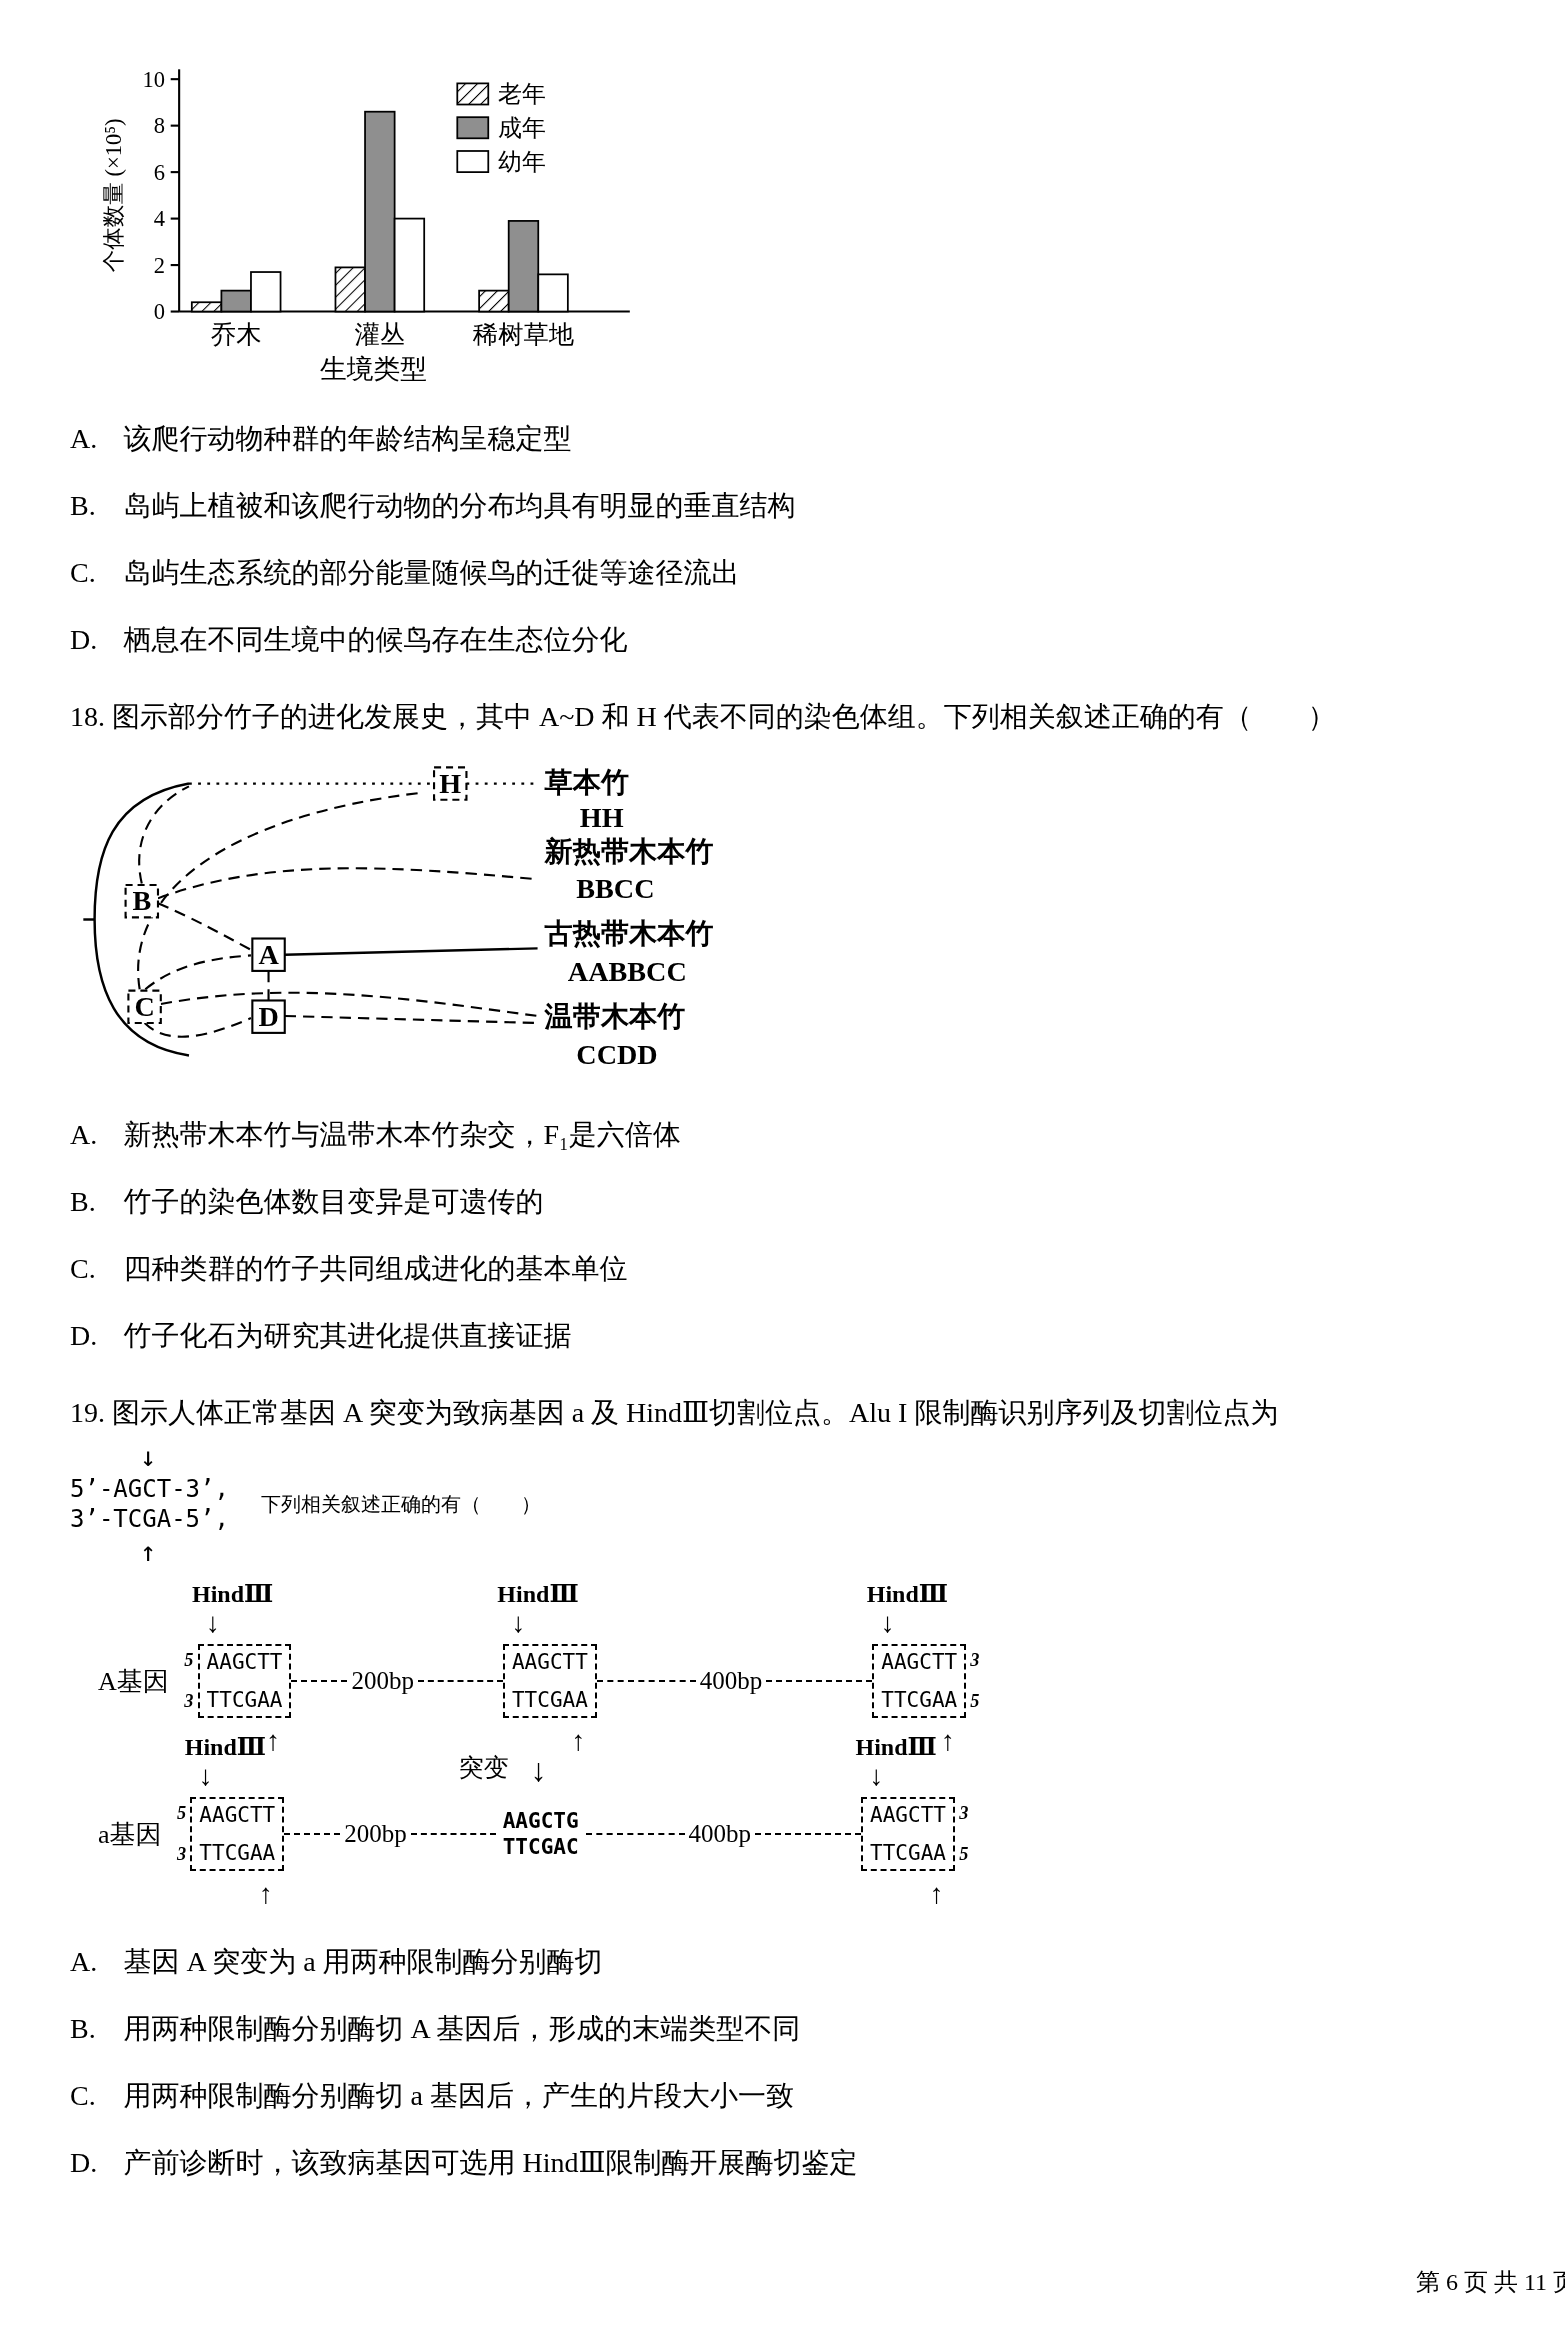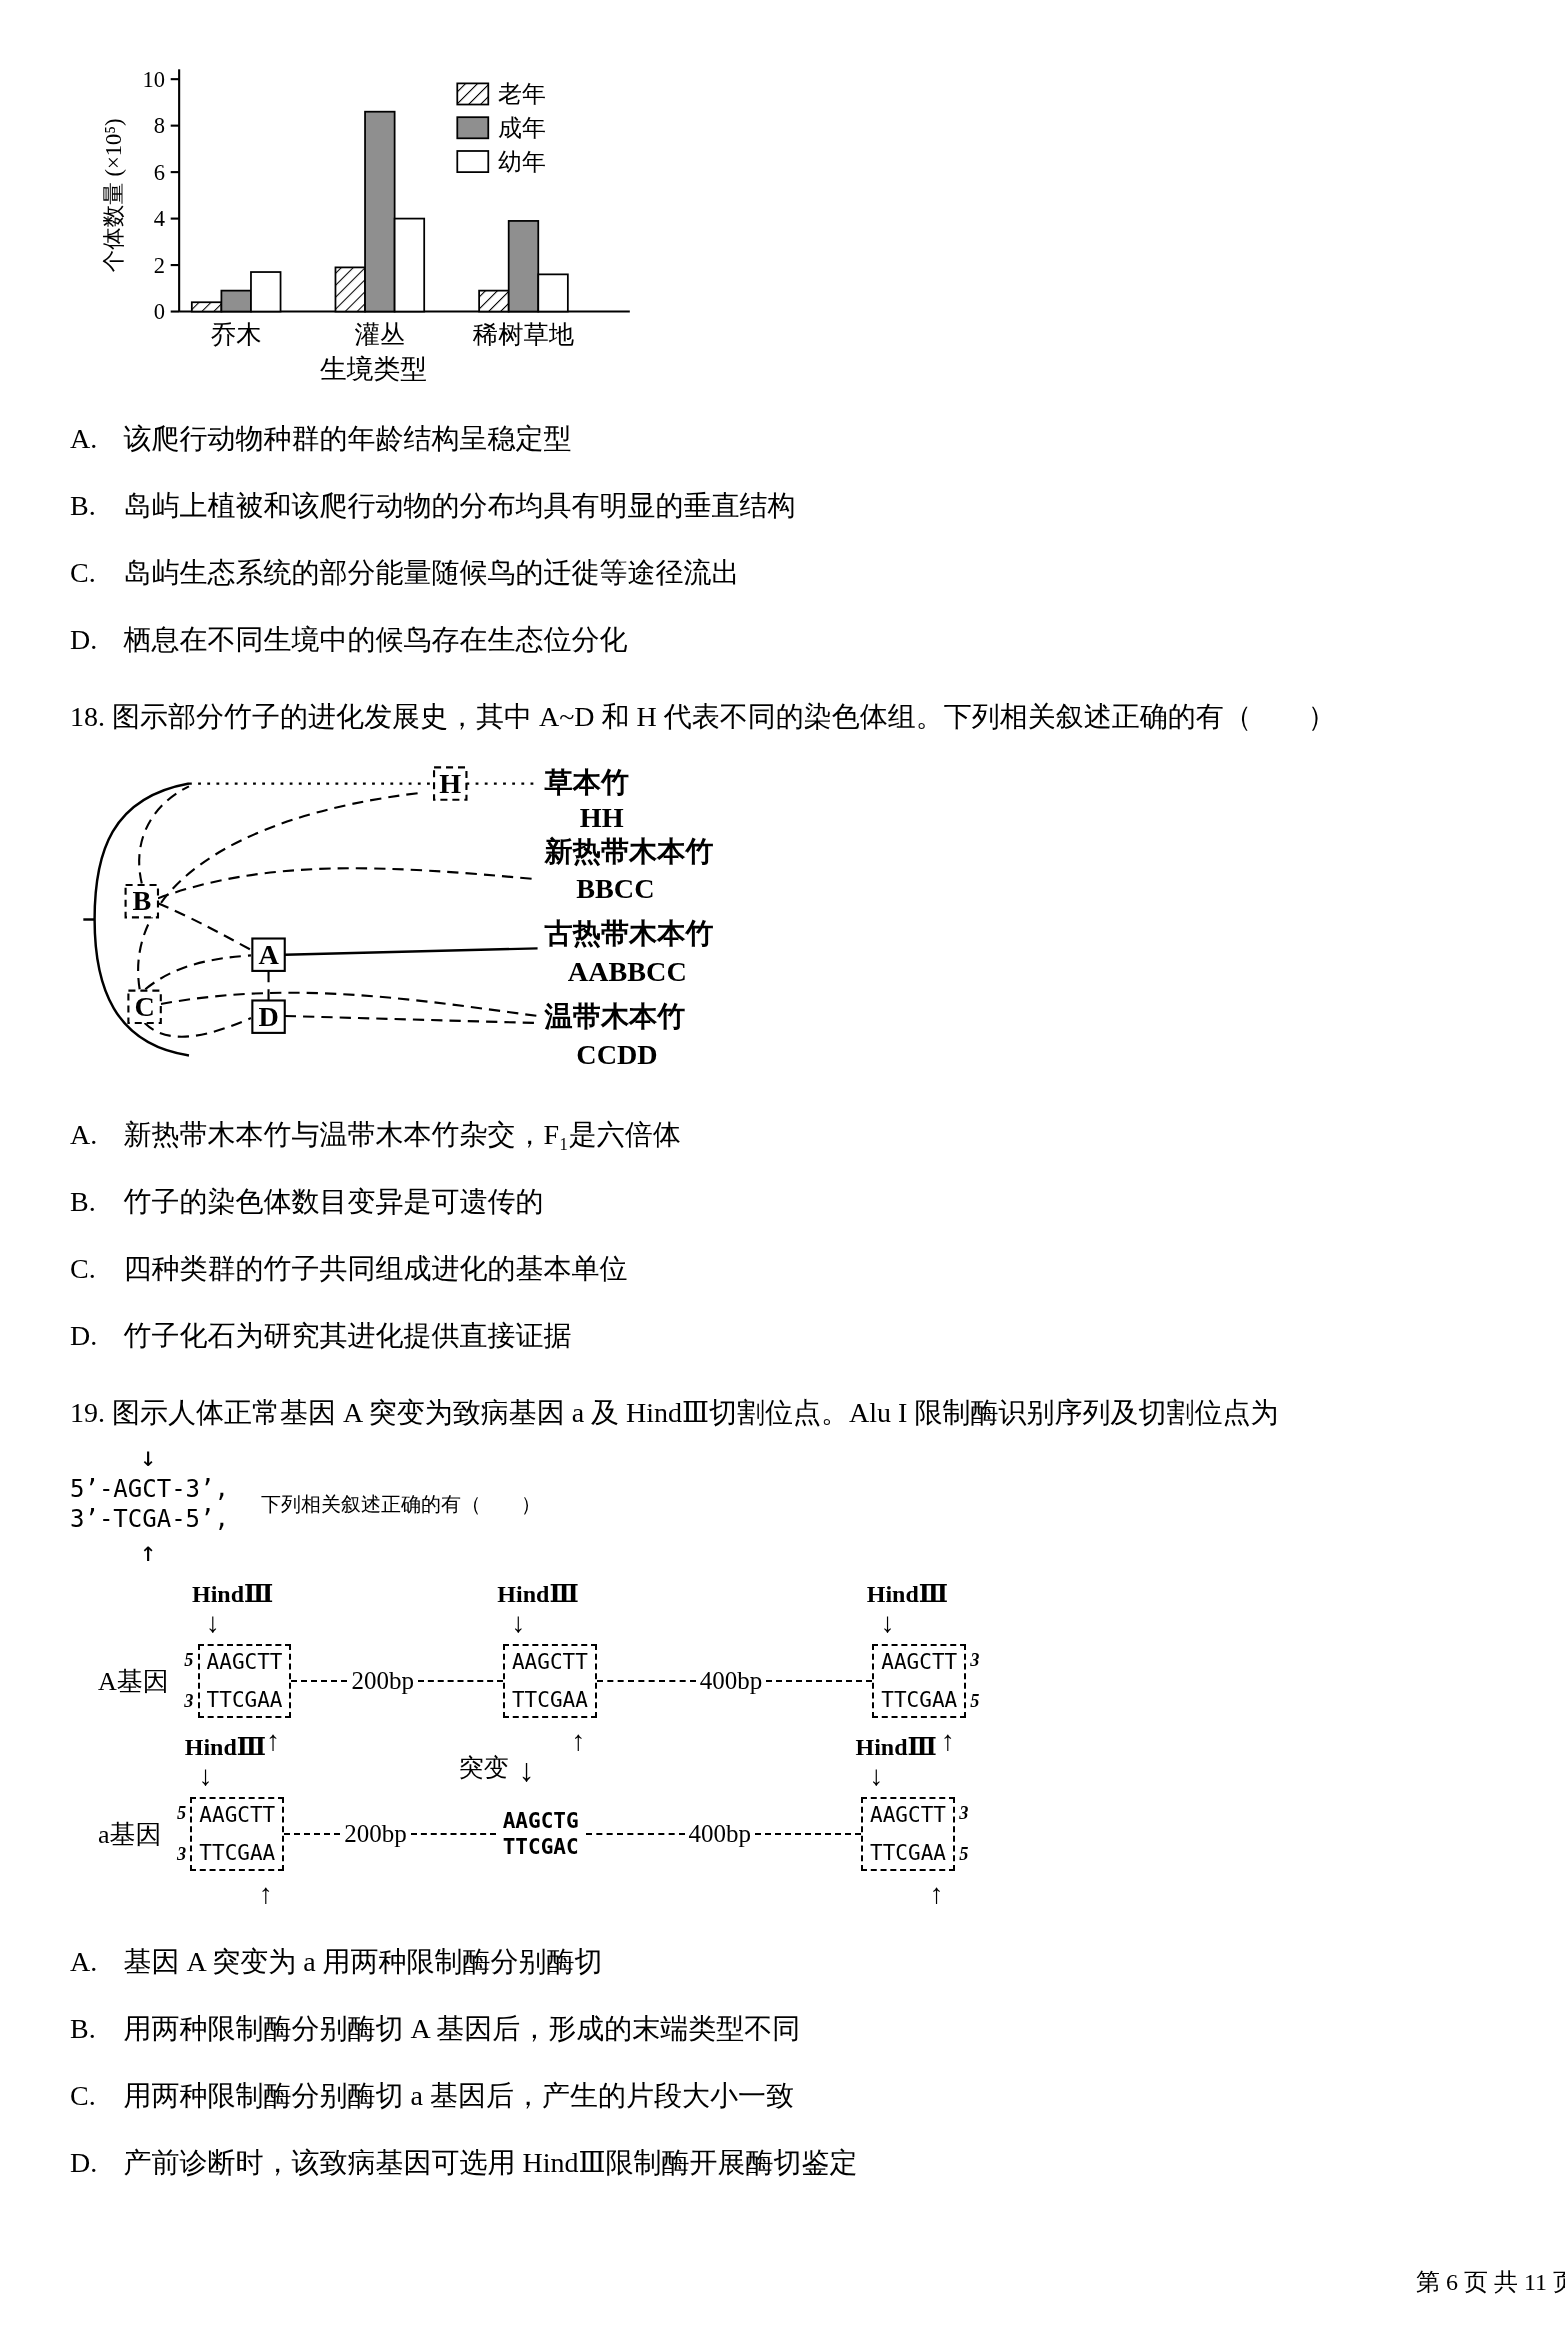--- a/index.html
+++ b/index.html
@@ -41,21 +41,21 @@
   .ends{display:flex;flex-direction:column;justify-content:space-between;height:62px;font-size:18.3px;padding:0 4.2px;font-weight:bold;}
   .site{position:relative;}
   .seqbox{border:2.1px dashed #000;padding:2.8px 7px;display:flex;flex-direction:column;
           font-family:"DejaVu Sans Mono",monospace;font-size:21px;line-height:1.25;gap:12px;}
   .seq-nobox{padding:2.8px 7px;display:flex;flex-direction:column;
           font-family:"DejaVu Sans Mono",monospace;font-size:21px;line-height:1.25;font-weight:bold;}
   .hind-label{position:absolute;top:-65px;left:-5.6px;font-size:24px;font-weight:bold;white-space:nowrap;}
   .arrow{line-height:1;}
   .arrow.down{position:absolute;top:-35px;left:8.5px;font-size:28px;}
   .arrow.up{position:absolute;bottom:-37px;right:11.3px;font-size:28px;}
-  .mut-label{position:absolute;top:-54px;left:-37px;display:flex;align-items:flex-start;gap:10px;white-space:nowrap;}
+  .mut-label{position:absolute;top:-54px;left:-37px;display:flex;align-items:flex-start;gap:22px;white-space:nowrap;}
   .mut-label .mut-text{font-size:25px;}
   .mut-label .mut-arrow{font-size:32px;line-height:1;margin-top:2.8px;}
   .dash{border-top:2.1px dashed #000;height:0;}
   .w80{width:56px}.w120{width:85px}.w140{width:99px}.w150{width:106px}
   .bp{margin:0 4px;font-size:25px;white-space:nowrap;}
   
   .page-footer{position:absolute;bottom:44px;left:11px;width:100%;text-align:right;font-size:24px;}
 </style>
 </head>
 <body>

